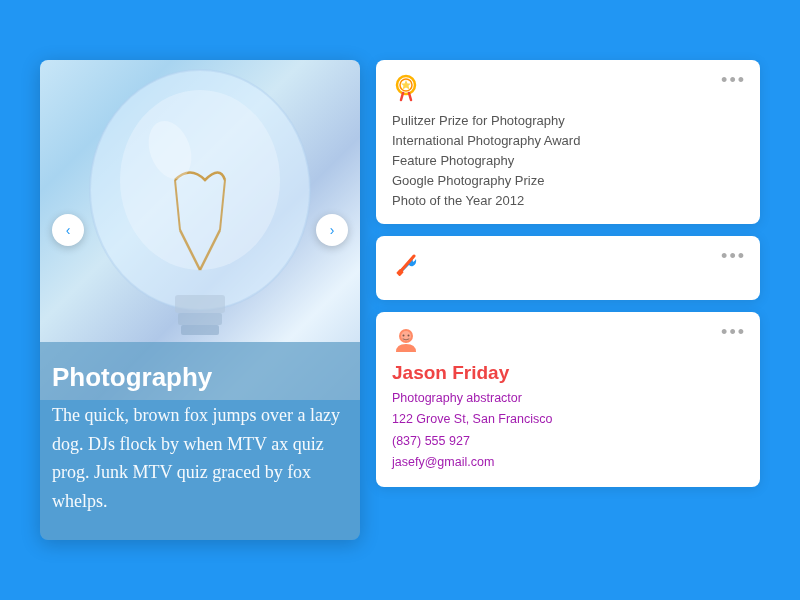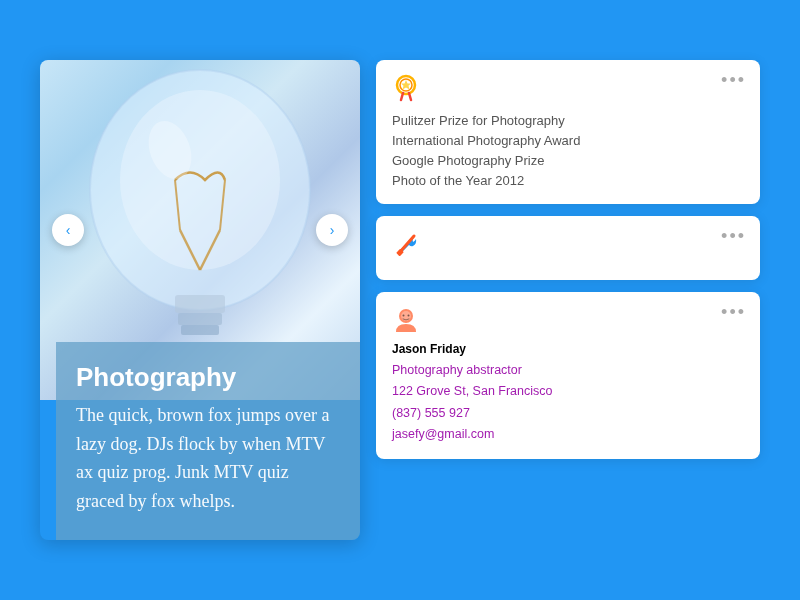--- a/index.html
+++ b/index.html
@@ -69,24 +69,24 @@
       color: #2196F3;
       z-index: 10;
     }
 
     .photo-card .nav-btn.prev { left: 12px; }
     .photo-card .nav-btn.next { right: 12px; }
 
     .photo-card .photo-caption {
       position: absolute;
       bottom: 0;
-      left: 16px;
+      left: 0;
       right: 0;
       background: rgba(100, 160, 200, 0.75);
-      padding: 20px 20px 24px;
+      padding: 20px 12px 24px;
       color: white;
     }
 
     .photo-card .photo-caption h2 {
       font-size: 26px;
       font-weight: 600;
       margin-bottom: 8px;
     }
 
     .photo-card .photo-caption p {
@@ -150,23 +150,23 @@
     }
 
     
     .contact-card .contact-icon {
       width: 28px;
       height: 28px;
       margin-bottom: 8px;
     }
 
     .contact-card .contact-name {
-      font-size: 12px;
+      font-size: 19px;
       font-weight: 700;
-      color: #000000;
+      color: #ef4444;
       margin-bottom: 4px;
     }
 
     .contact-card .contact-info {
       font-size: 12.5px;
       color: #a21caf;
       line-height: 1.7;
     }
   </style>
 </head>
@@ -221,20 +221,21 @@
           <circle cx="14" cy="11" r="9" fill="none" stroke="#FFB300" stroke-width="2.5"></circle>
           <circle cx="14" cy="11" r="6" fill="none" stroke="#FF8F00" stroke-width="1.5"></circle>
           <polygon points="14,6 15.5,9.5 19,9.5 16.5,11.8 17.5,15.5 14,13.5 10.5,15.5 11.5,11.8 9,9.5 12.5,9.5" fill="#FFD54F"></polygon>
           <line x1="11" y1="19" x2="9" y2="26" stroke="#F44336" stroke-width="2.5" stroke-linecap="round"></line>
           <line x1="17" y1="19" x2="19" y2="26" stroke="#F44336" stroke-width="2.5" stroke-linecap="round"></line>
         </svg>
       </div>
       <ul>
         <li>Pulitzer Prize for Photography</li>
         <li>International Photography Award</li>
+        <li>Feature Photography</li>
         <li>Google Photography Prize</li>
         <li>Photo of the Year 2012</li>
       </ul>
     </div>
 
     <div class="info-card">
       <span class="card-menu">•••</span>
       <div class="card-icon skills-icon">
         
         <svg width="28" height="28" viewBox="0 0 28 28" xmlns="http://www.w3.org/2000/svg">

